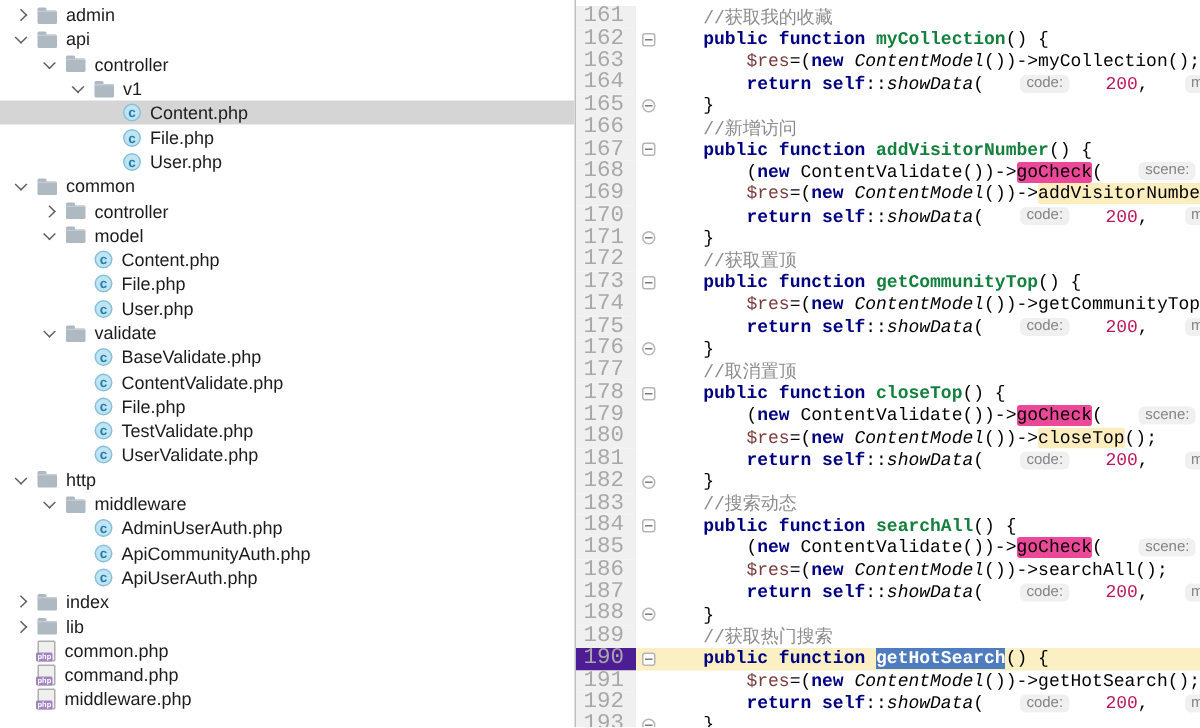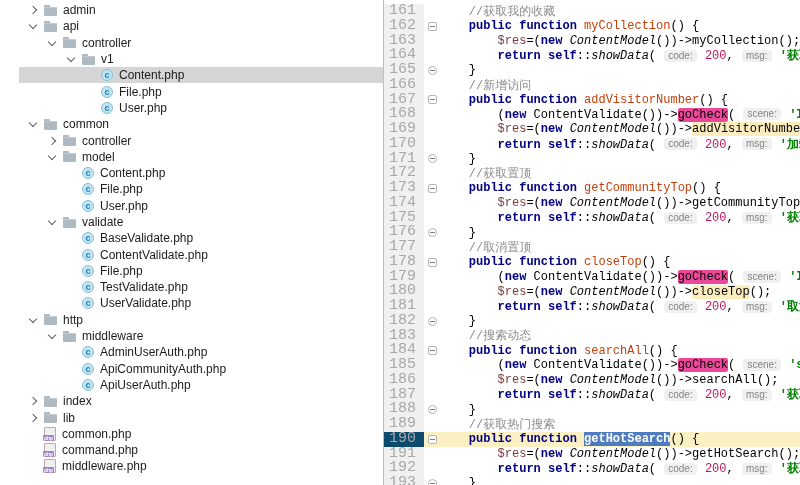--- a/index.html
+++ b/index.html
@@ -1,21 +1,21 @@
 <!DOCTYPE html>
 <html><head>
 <meta charset="utf-8">
 <style>
   html,body{margin:0;padding:0;background:#fff;}
   .app{position:relative;width:800px;height:485px;overflow:hidden;background:#fff;
        font-family:"Liberation Sans",sans-serif;}
 
   
   .tree{position:absolute;left:0;top:0;width:383px;height:485px;background:#fff;
-        padding-top:2px;box-sizing:border-box;overflow:hidden;margin-left:19px;}
+        padding-top:2px;box-sizing:border-box;overflow:hidden;}
   .trow{height:16.3px;display:flex;align-items:center;font-size:12px;color:#1c1c1c;
         white-space:nowrap;}
   .trow.sel{background:#d5d5d5;}
   .tsp{flex:0 0 auto;height:1px;}
   .chev{flex:0 0 17px;display:flex;align-items:center;height:100%;}
   .cv{width:5px;height:5px;border-right:1.4px solid #5f5f5f;border-bottom:1.4px solid #5f5f5f;margin-left:3px;}
   .cv.exp{transform:rotate(45deg);margin-top:-2px;}
   .cv.col{transform:rotate(-45deg);}
   .tlabel{margin-left:1px;}
 
@@ -37,42 +37,42 @@
         padding:0 1px;border-radius:1px;}
 
   
   .editor{position:absolute;left:383px;top:0;width:417px;height:485px;box-sizing:border-box;
         border-left:1px solid #bfbfbf;background:#fff;padding-top:4px;overflow:hidden;
         font-family:"Liberation Mono",monospace;font-size:12px;}
   .eline{height:14.76px;display:flex;align-items:center;white-space:pre;}
   .gut{flex:0 0 40px;box-sizing:border-box;height:100%;background:#f0f0f0;color:#a8a8a8;
         font-size:15px;text-align:right;padding-right:8px;line-height:14.76px;}
   .eline.cur{background:#faf0c3;}
-  .eline.cur .gut{background:#0c4a6e;}
+  .eline.cur .gut{background:#4c1d95;}
   .fold{flex:0 0 16px;display:flex;align-items:center;justify-content:center;height:100%;}
   .fbox{width:9px;height:9px;box-sizing:border-box;border:1px solid #b5b5b5;background:#fff;
         border-radius:2px;position:relative;}
   .fbox.e{border-radius:50%;}
   .fbox::after{content:"";position:absolute;left:1px;top:3px;width:5px;height:1px;background:#7d7d7d;}
   .codespan{flex:1 1 auto;overflow:hidden;}
 
   .t-p{color:#000;}
   .t-k{color:#000080;font-weight:bold;}
   .t-c{color:#8c8c8c;}
-  .t-f{color:#c2410c;font-weight:normal;}
+  .t-f{color:#15803d;font-weight:bold;}
   .t-i{color:#000;font-style:italic;}
   .t-v{color:#7a3b3b;}
   .t-n{color:#be185d;}
   .t-s{color:#008000;font-weight:bold;}
   .t-hs{background:#ec4899;border-radius:2px;}
   .t-hw{background:#fbedbe;border-radius:2px;}
   .t-sel{background:#4e7cbe;color:#fff;font-weight:bold;}
   .t-h{display:inline-block;background:#f0f0f0;color:#848484;
         font:10px "Liberation Sans",sans-serif;line-height:12px;padding:0 4px;
-        border-radius:4px;vertical-align:middle;margin:0 1px;text-align:right;}
+        border-radius:4px;vertical-align:middle;margin:0 17px;text-align:right;}
 </style>
 </head>
 <body>
 
 <div class="app">
   <div class="tree" id="tree">
       <div class="trow">
         <span class="tsp" style="width: 8px;"></span>
         <span class="chev">
           <span class="cv col"></span>

